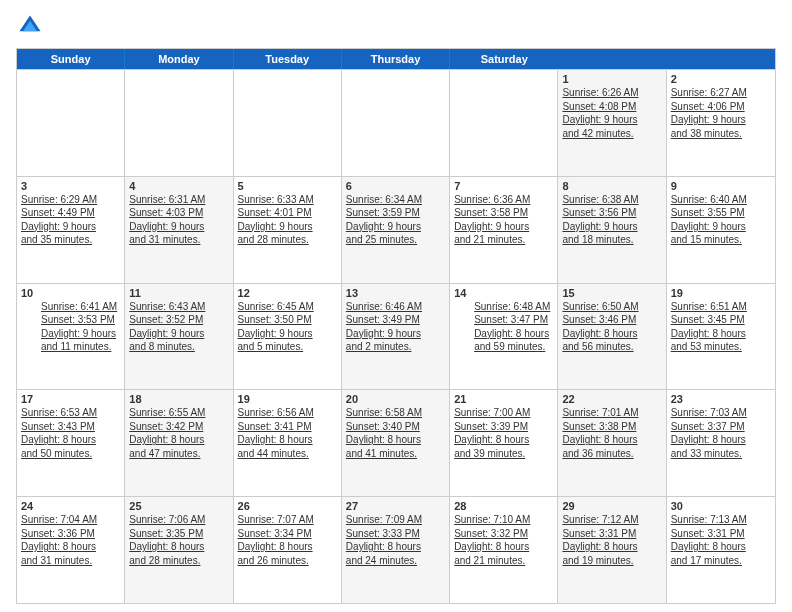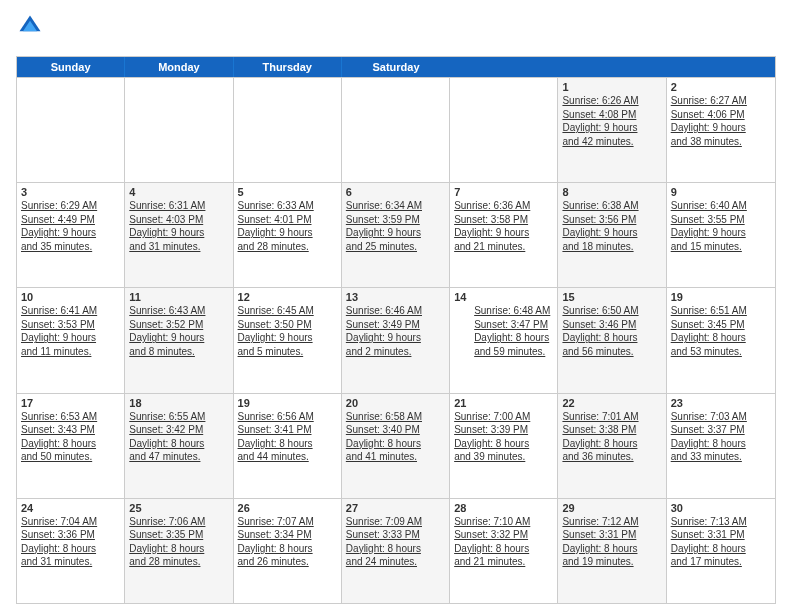--- a/index.html
+++ b/index.html
@@ -9,21 +9,20 @@
       width: 792px;
       height: 612px;
       overflow: hidden;
     }
     .page {
       width: 792px;
       height: 612px;
       padding: 12px 16px 8px 16px;
       display: flex;
       flex-direction: column;
-      gap: 8px;
     }
     .header {
       display: flex;
       align-items: flex-start;
       justify-content: space-between;
       margin-bottom: 8px;
     }
     .logo {
       display: flex;
       align-items: center;
@@ -127,20 +126,21 @@
     <div class="title-block">
       <div class="month-title"></div>
       <div class="subtitle"></div>
     </div>
   </div>
 
   <div class="calendar">
     <div class="cal-header-row">
     <div class="cal-header-cell">Sunday</div>
         <div class="cal-header-cell">Monday</div>
+        <div class="cal-header-cell">Tuesday</div>
         <div class="cal-header-cell">Thursday</div>
         <div class="cal-header-cell">Saturday</div>
       </div>
     <div class="cal-body">
     <div class="cal-week">
           <div class="cal-cell empty"></div>
           <div class="cal-cell empty"></div>
           <div class="cal-cell empty"></div>
           <div class="cal-cell empty"></div>
           <div class="cal-cell empty"></div>
@@ -206,21 +206,21 @@
             <span class="day-number">9</span>
             <div class="day-info" style="white-space: pre-line;">Sunrise: 6:40 AM
 Sunset: 3:55 PM
 Daylight: 9 hours
 and 15 minutes.</div>
           </div>
         </div>
         <div class="cal-week">
           <div class="cal-cell">
             <span class="day-number">10</span>
-            <div class="day-info" style="white-space: pre-line;">Sunrise: 6:41 AM
+            <div class="day-info" style="white-space: pre-line; margin-left: 20px;">Sunrise: 6:41 AM
 Sunset: 3:53 PM
 Daylight: 9 hours
 and 11 minutes.</div>
           </div>
           <div class="cal-cell shaded">
             <span class="day-number">11</span>
             <div class="day-info" style="white-space: pre-line;">Sunrise: 6:43 AM
 Sunset: 3:52 PM
 Daylight: 9 hours
 and 8 minutes.</div>

